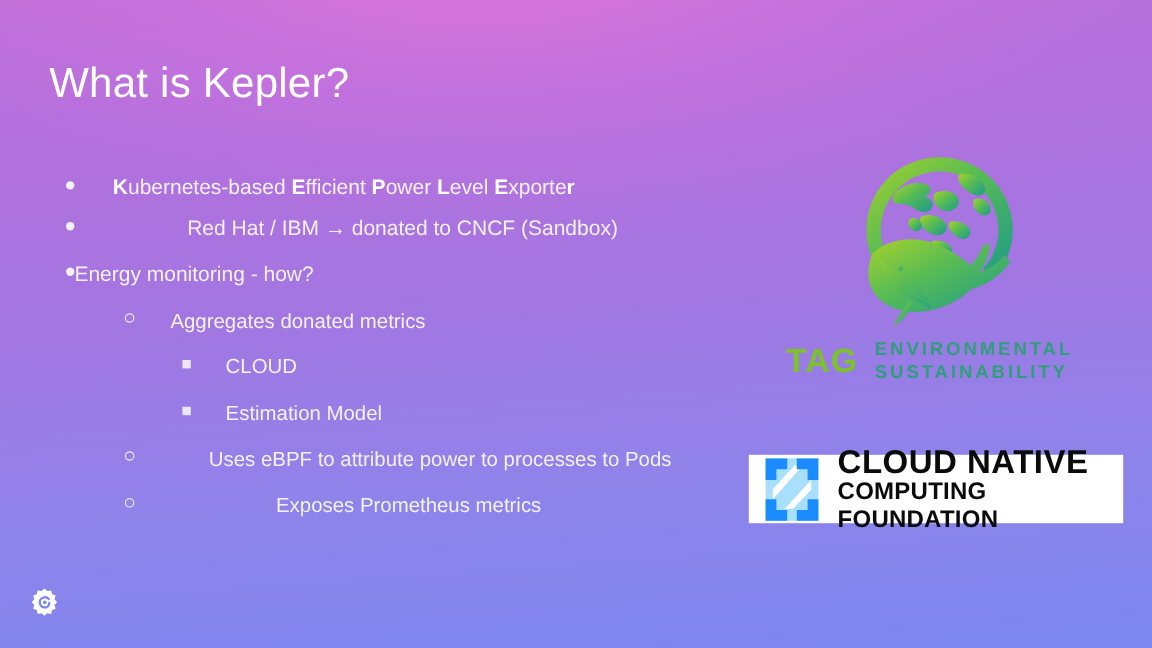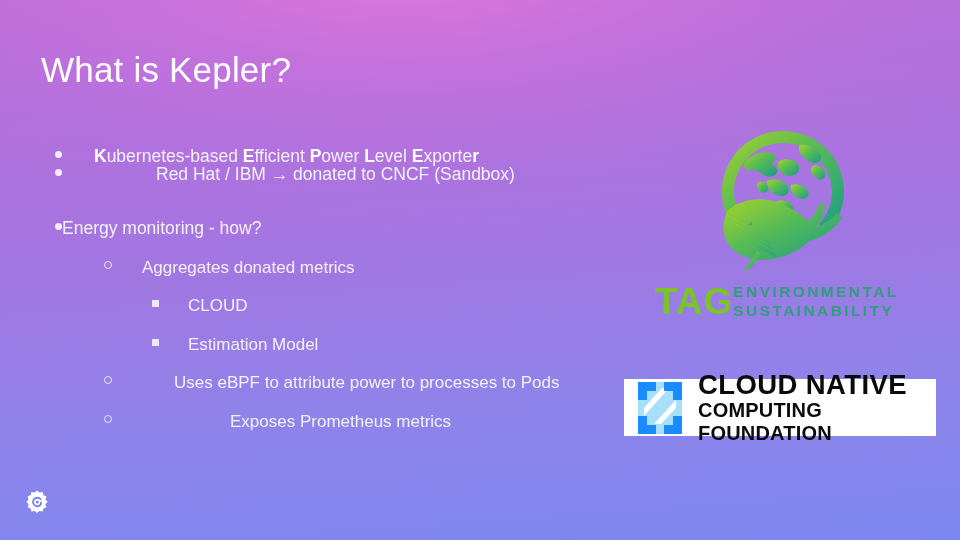--- a/index.html
+++ b/index.html
@@ -30,37 +30,37 @@
   .mk-circle{width:6px;height:6px;border-radius:50%;border:1.4px solid #e9e6f4;background:transparent;position:relative;top:-4px;}
   .mk-square{width:7px;height:7px;background:#ece9f6;position:relative;top:-4px;}
   .txt{color:#f3f1fa;font-size:17.5px;line-height:1.25;white-space:nowrap;}
   .lvl1 .txt{font-size:17.5px;}
   .lvl2 .txt{font-size:17px;}
   .lvl3 .txt{font-size:17px;}
   .txt b{font-weight:700;color:#ffffff;}
 
   .r1{left:55px;top:146px;}
   .r1 .gap{width:32px;display:inline-block;}
-  .r2{left:55px;top:164px;gap:47px;}
+  .r2{left:55px;top:180px;gap:47px;}
   .r3{left:55px;top:218px;}
   .r4{left:104px;top:257px;}
   .r4 .gap,.r7 .gap,.r8 .gap{width:30px;display:inline-block;}
   .r5{left:152px;top:295px;}
   .r5 .gap,.r6 .gap{width:29px;display:inline-block;}
   .r6{left:152px;top:334px;}
   .r7{left:104px;top:372px;gap:16px;}
   .r8{left:104px;top:411px;gap:44px;}
 
   
   #tag-logo{position:absolute;left:655px;top:125px;width:265px;height:200px;}
   #tag-mark{position:absolute;left:58px;top:0px;width:140px;height:150px;}
   #tag-wordmark{position:absolute;left:0px;top:152px;width:265px;height:48px;
     display:flex;align-items:center;}
-  #tag-abbr{font-size:37px;font-weight:700;letter-spacing:1px;line-height:1;
-    color:#7cc22b;}
+  #tag-abbr{font-size:28px;font-weight:700;letter-spacing:1px;line-height:1;
+    color:#7cc22b;margin-right:14px;}
   #tag-words{display:flex;flex-direction:column;justify-content:center;}
   .tagline{font-size:15.5px;font-weight:600;letter-spacing:2.4px;line-height:1.25;color:#2f9f7a;}
 
   
   #cncf{
     position:absolute;left:624px;top:379px;width:312px;height:57px;
     background:#ffffff;display:flex;align-items:center;
     box-sizing:border-box;padding:6px 10px 6px 8px;
   }
   #cncf-mark{flex:0 0 auto;width:56px;height:60px;margin-right:10px;}

